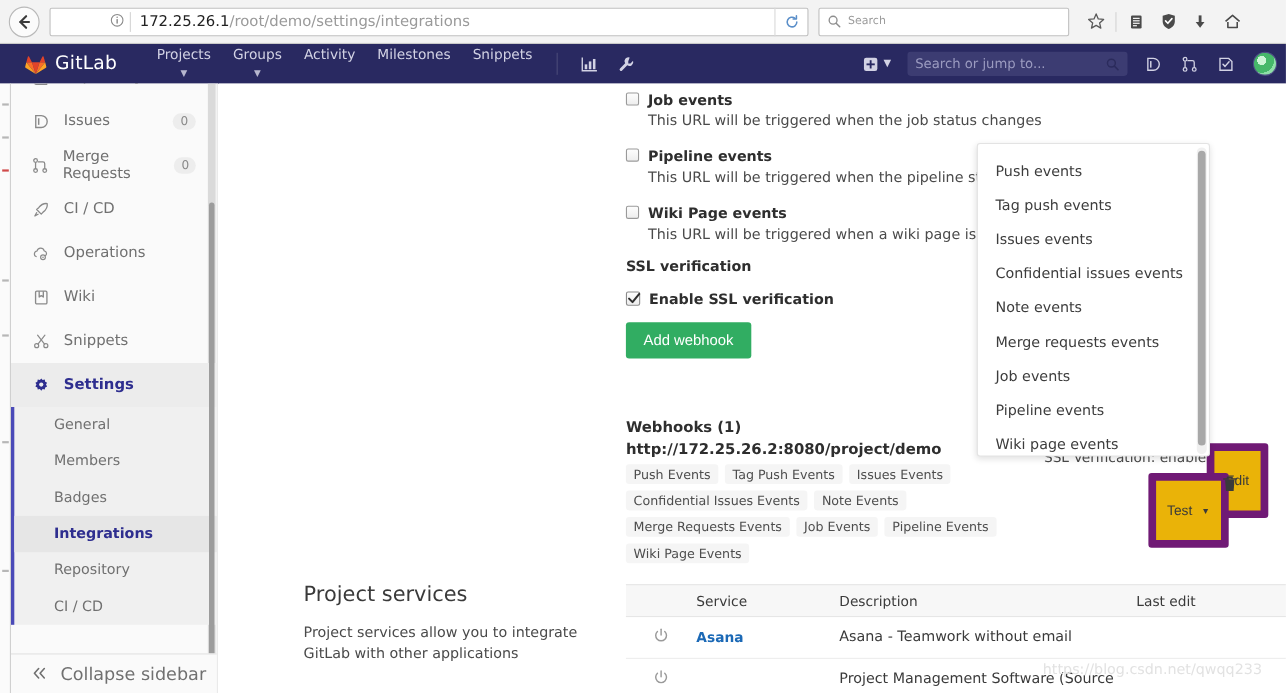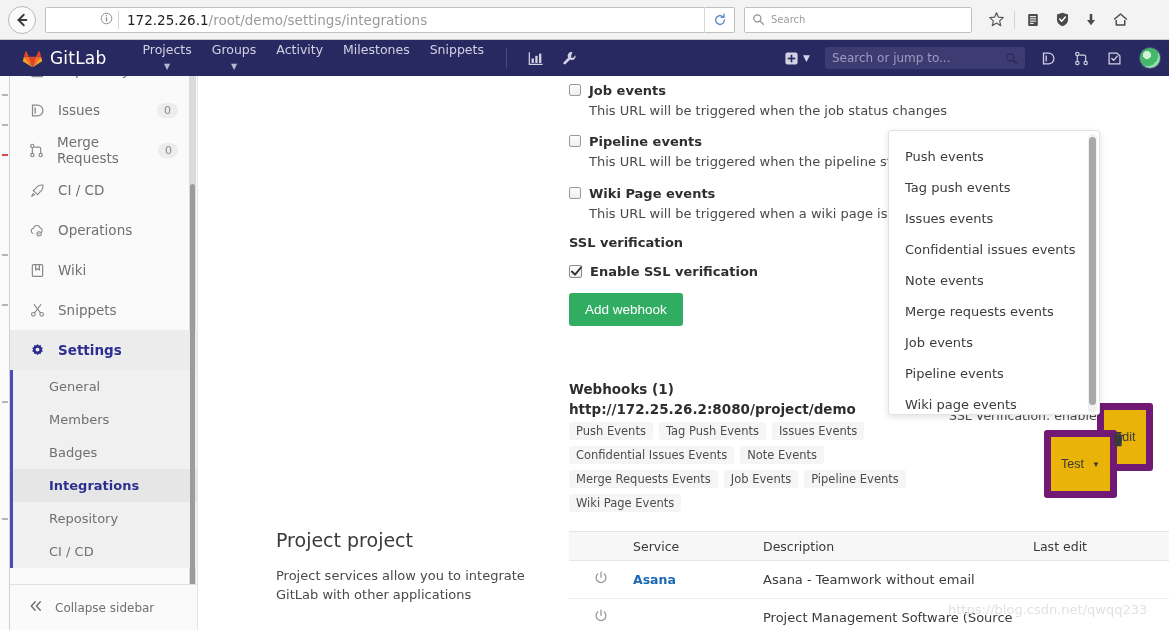--- a/index.html
+++ b/index.html
@@ -123,24 +123,24 @@
   .sub-item.active { background: #e6e6e6; color: #2e2e8f; font-weight: bold; }
   #sidebar-sb {
     position: absolute; left: 180px; top: 108px; width: 5px; height: 412px;
     background: #9c9c9c; border-radius: 3px;
   }
   #sidebar-sb-track {
     position: absolute; left: 179px; top: 0px; width: 7px; height: 554px;
     background: #dadada;
   }
   #collapse-bar {
-    position: absolute; bottom: 0; left: 0; width: 188px; height: 46px;
+    position: absolute; bottom: 0; left: 0; width: 188px; height: 36px;
     border-top: 1px solid #e2e2e2; background: #fafafa;
     display: flex; align-items: center; padding-left: 19px; gap: 12px;
-    color: #707070; font-size: 12px;
+    color: #707070; font-size: 16px;
   }
 
   
   #main {
     position: absolute; top: 76px; left: 199px; width: 970px; height: 554px;
     background: #fff; overflow: hidden;
   }
   .chk-row { position: absolute; }
   .chk-box {
     width: 12px; height: 12px; border: 1px solid #9a9a9a; border-radius: 2px;
@@ -573,21 +573,21 @@
     <span style="font-size:8px;">▼</span>
   </button>
   <div id="btn-trash">
     <svg width="14" height="16" viewBox="0 0 14 16">
         <path d="M1.5 3.5 L12.5 3.5" stroke="#3a3a3a" stroke-width="1.4" stroke-linecap="round"></path>
         <path d="M5 3.5 L5 1.8 L9 1.8 L9 3.5" fill="none" stroke="#3a3a3a" stroke-width="1.4"></path>
         <path d="M2.8 4.4 L3.5 14.3 L10.5 14.3 L11.2 4.4 Z" fill="#3a3a3a"></path>
       </svg>
   </div>
 
-  <div id="ps-title">Project project</div>
+  <div id="ps-title">Project services</div>
   <div id="ps-desc">Project services allow you to integrate GitLab with other applications</div>
 
   <div id="svc-table">
     <div id="svc-head">
       <div class="c1"></div>
       <div class="c2">Service</div>
       <div class="c3">Description</div>
       <div class="c4">Last edit</div>
     </div>
     <div class="svc-row">

